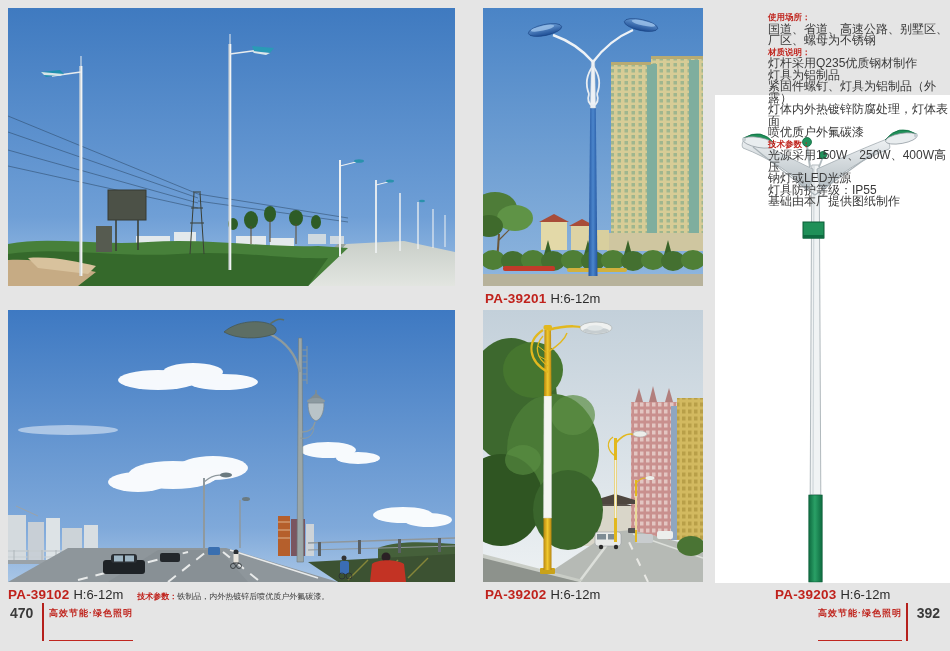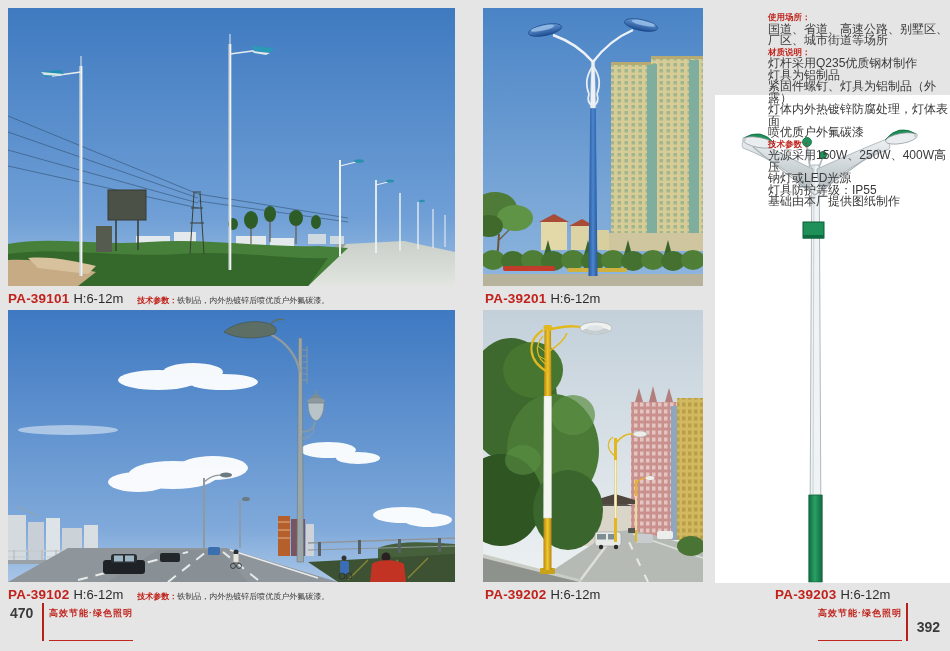--- a/index.html
+++ b/index.html
@@ -490,51 +490,48 @@
       <g>
         <rect x="88" y="127" width="21" height="16" fill="#1f9058" stroke="#0b5c36" stroke-width="1"></rect>
         <rect x="88" y="140" width="21" height="3.5" fill="#0e6b40"></rect>
       </g>
     </svg>
   </div>
 
   <div id="infoPanel">
     <div class="ip-head">使用场所：</div>
     <div class="ip-line">国道、省道、高速公路、别墅区、</div>
-    <div class="ip-line">厂区、城市街道等场所</div>
+    <div class="ip-line">厂区、螺母为不锈钢</div>
     <div class="ip-head">材质说明：</div>
     <div class="ip-line">灯杆采用Q235优质钢材制作</div>
     <div class="ip-line">灯具为铝制品</div>
     <div class="ip-line">紧固件螺钉、灯具为铝制品（外露）</div>
     <div class="ip-line">灯体内外热镀锌防腐处理，灯体表面</div>
     <div class="ip-line">喷优质户外氟碳漆</div>
     <div class="ip-head">技术参数：</div>
     <div class="ip-line">光源采用150W、250W、400W高压</div>
     <div class="ip-line">钠灯或LED光源</div>
     <div class="ip-line">灯具防护等级：IP55</div>
     <div class="ip-line">基础由本厂提供图纸制作</div>
   </div>
 
-  <div class="label" style="left:8px;top:289px;">
-    <span class="code">PA-39101</span><span class="h">H:6-12m</span><span class="noteLabel">技术参数：</span><span class="note">铁制品，内外热镀锌后喷优质户外氟碳漆。</span>
-  </div>
   <div class="label" style="left:8px;top:585px;">
     <span class="code">PA-39102</span><span class="h">H:6-12m</span><span class="noteLabel">技术参数：</span><span class="note">铁制品，内外热镀锌后喷优质户外氟碳漆。</span>
   </div>
   <div class="label" style="left:485px;top:289px;">
     <span class="code">PA-39201</span><span class="h">H:6-12m</span>
   </div>
   <div class="label" style="left:485px;top:585px;">
     <span class="code">PA-39202</span><span class="h">H:6-12m</span>
   </div>
   <div class="label" style="left:775px;top:585px;">
     <span class="code">PA-39203</span><span class="h">H:6-12m</span>
   </div>
 
   <div class="pagenum" style="left:10px;top:605px;">470</div>
   <div class="vline" style="left:42px;top:603px;"></div>
   <div class="slogan" style="left:49px;top:607px;">高效节能·绿色照明</div>
 
   <div class="slogan" style="right:48px;top:607px;">高效节能·绿色照明</div>
   <div class="vline" style="right:42px;top:603px;"></div>
-  <div class="pagenum" style="right:10px;top:619px;">392</div>
+  <div class="pagenum" style="right:10px;top:605px;">392</div>
 
 </div>
 
 </body></html>

